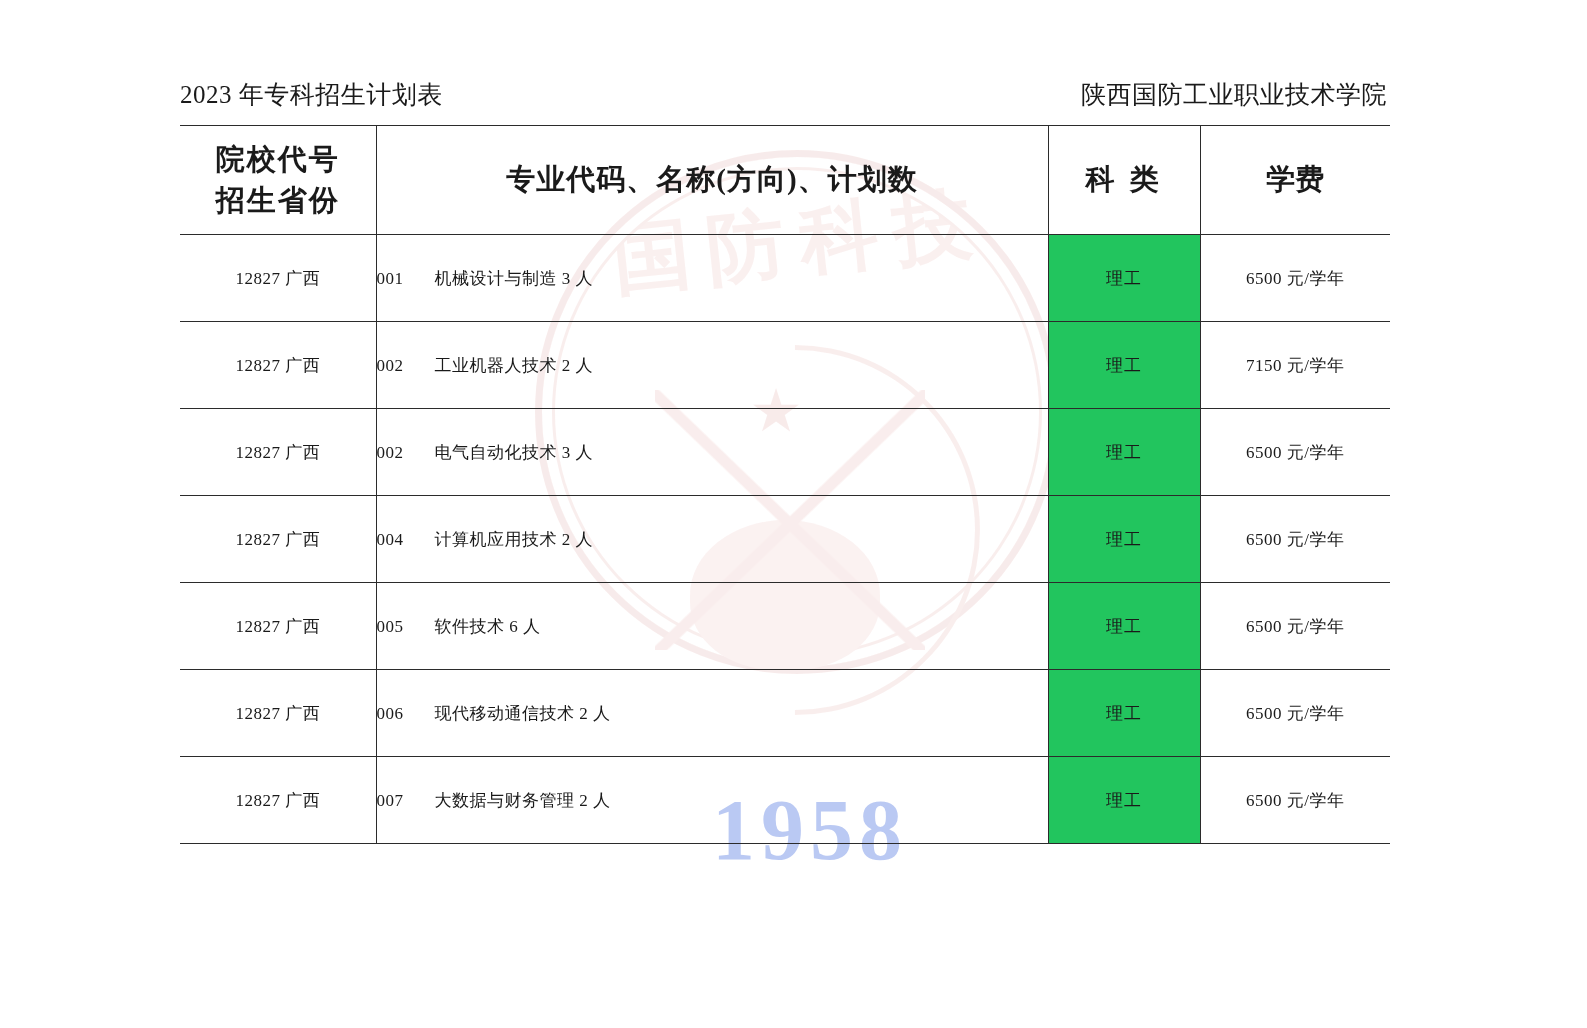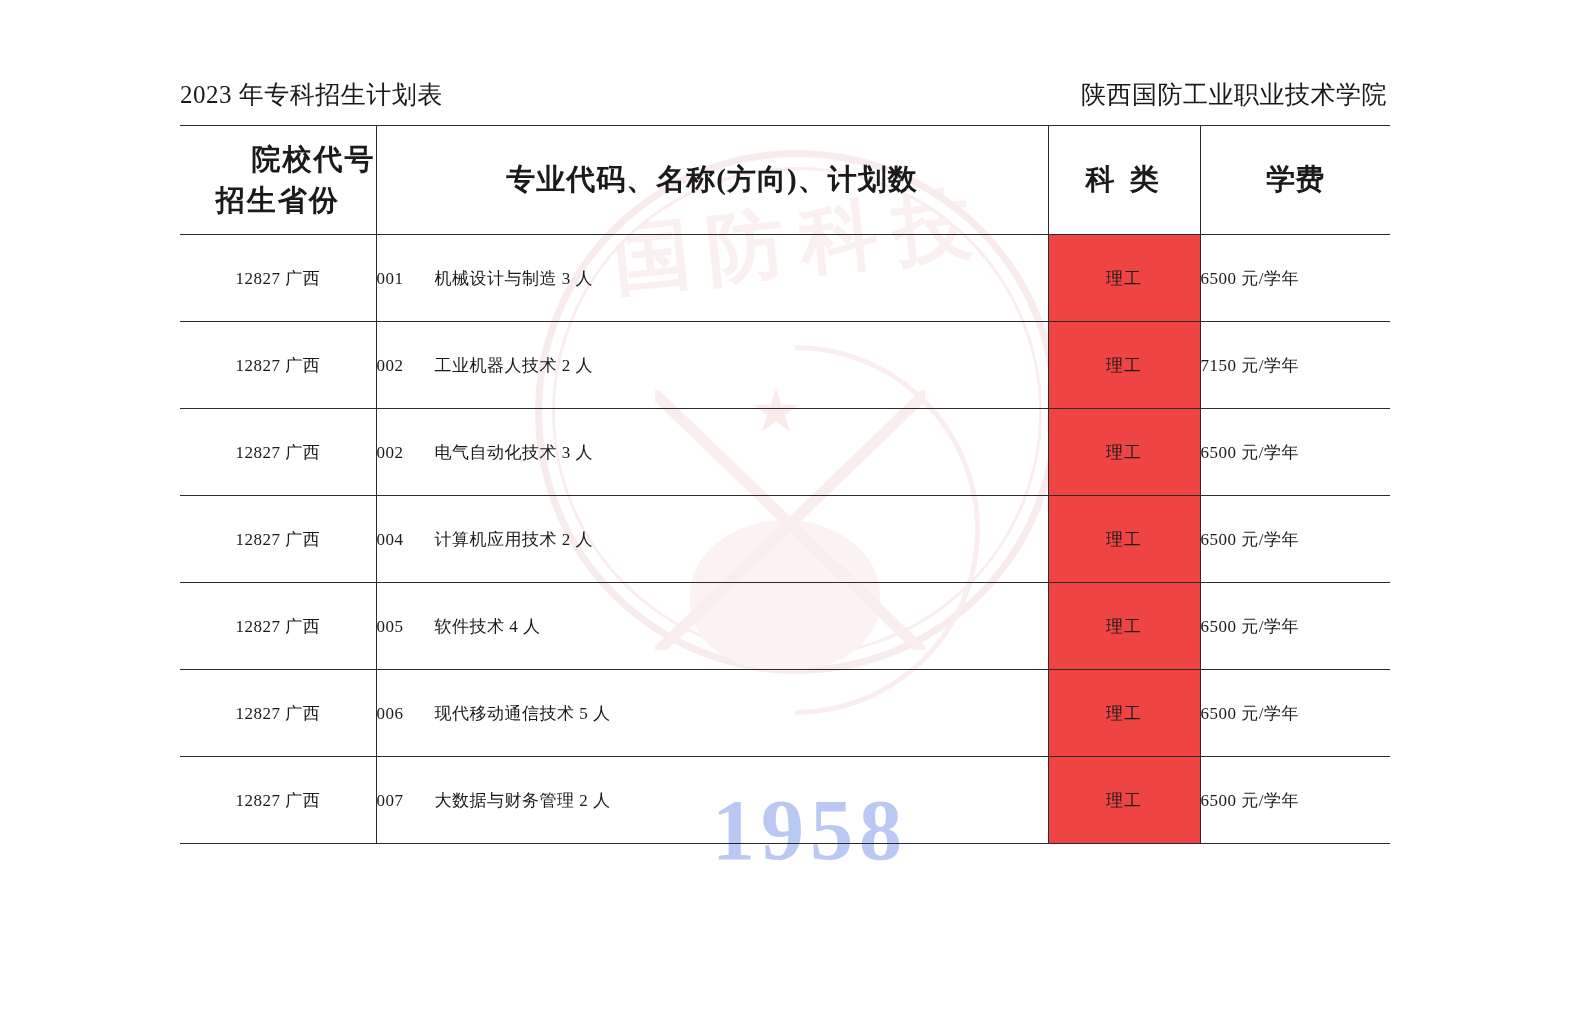--- a/index.html
+++ b/index.html
@@ -138,21 +138,21 @@
   .col-fee    { width: 190px; }
 
   thead th {
     font-size: 29px;
     font-weight: bold;
     height: 108px;
     vertical-align: middle;
     text-align: center;
     border-bottom: 1px solid #2b2b2b;
   }
-  thead th .l1 { display:block; line-height: 1.42; letter-spacing: 2px; text-align: right;}
+  thead th .l1 { display:block; line-height: 1.42; letter-spacing: 2px;}
   thead th .l2 { display:block; line-height: 1.42; letter-spacing: 2px;}
   thead th.major-head { letter-spacing: 1px; margin-left: 28px; }
   thead th.type-head  { letter-spacing: 4px; }
 
   tbody td {
     font-size: 17px;
     height: 86px;
     vertical-align: middle;
   }
   td.code {
@@ -160,25 +160,25 @@
     letter-spacing: 0.5px;
   }
   td.major {
     text-align: left;
     padding-left: 22px;
     letter-spacing: 0.5px;
     margin-left: 48px;
   }
   td.type {
     text-align: center;
-    background: #ef4444;
+    background: #22c55e;
     letter-spacing: 1px;
   }
   td.fee {
-    text-align: left;
+    text-align: center;
     letter-spacing: 0.5px;
   }
   table.plan th.col-sep-r, table.plan td.col-sep-r { border-right: 1px solid #2b2b2b; }
 
   .major-num { display:inline-block; min-width: 58px; }
 </style>
 </head>
 <body>
 
 <div class="watermark" aria-hidden="true">
@@ -236,27 +236,27 @@
         <td class="fee">6500 元/学年</td>
       </tr>
       <tr>
         <td class="code col-sep-r">12827  广西</td>
         <td class="major col-sep-r"><span class="major-num">004</span><span>计算机应用技术  2 人</span></td>
         <td class="type col-sep-r">理工</td>
         <td class="fee">6500 元/学年</td>
       </tr>
       <tr>
         <td class="code col-sep-r">12827  广西</td>
-        <td class="major col-sep-r"><span class="major-num">005</span><span>软件技术  4 人</span></td>
-        <td class="type col-sep-r">理工</td>
-        <td class="fee">6500 元/学年</td>
-      </tr>
-      <tr>
-        <td class="code col-sep-r">12827  广西</td>
-        <td class="major col-sep-r"><span class="major-num">006</span><span>现代移动通信技术  5 人</span></td>
+        <td class="major col-sep-r"><span class="major-num">005</span><span>软件技术  6 人</span></td>
+        <td class="type col-sep-r">理工</td>
+        <td class="fee">6500 元/学年</td>
+      </tr>
+      <tr>
+        <td class="code col-sep-r">12827  广西</td>
+        <td class="major col-sep-r"><span class="major-num">006</span><span>现代移动通信技术  2 人</span></td>
         <td class="type col-sep-r">理工</td>
         <td class="fee">6500 元/学年</td>
       </tr>
       <tr>
         <td class="code col-sep-r">12827  广西</td>
         <td class="major col-sep-r"><span class="major-num">007</span><span>大数据与财务管理  2 人</span></td>
         <td class="type col-sep-r">理工</td>
         <td class="fee">6500 元/学年</td>
       </tr>
     </tbody>

